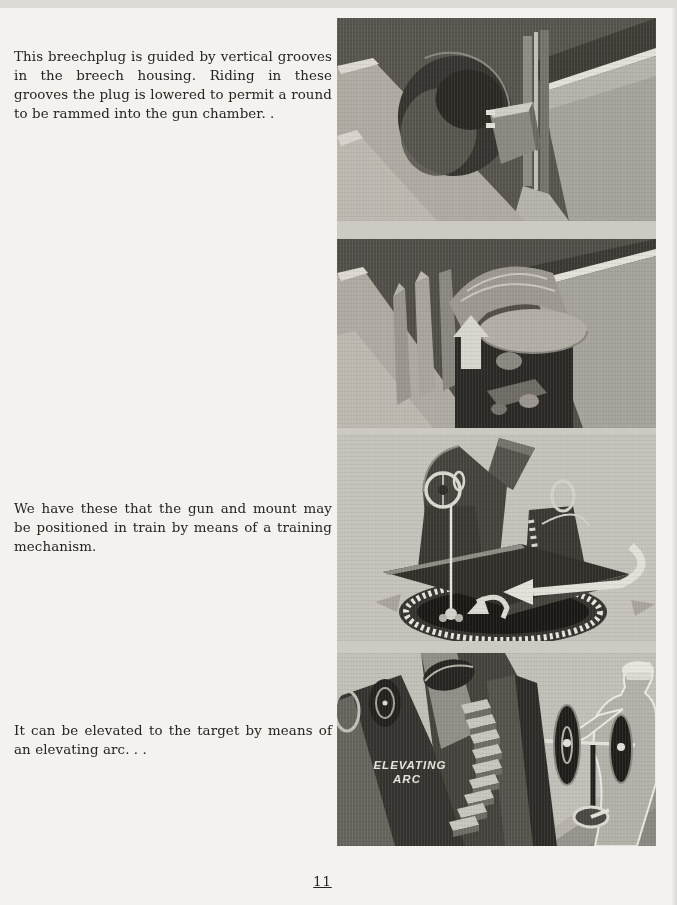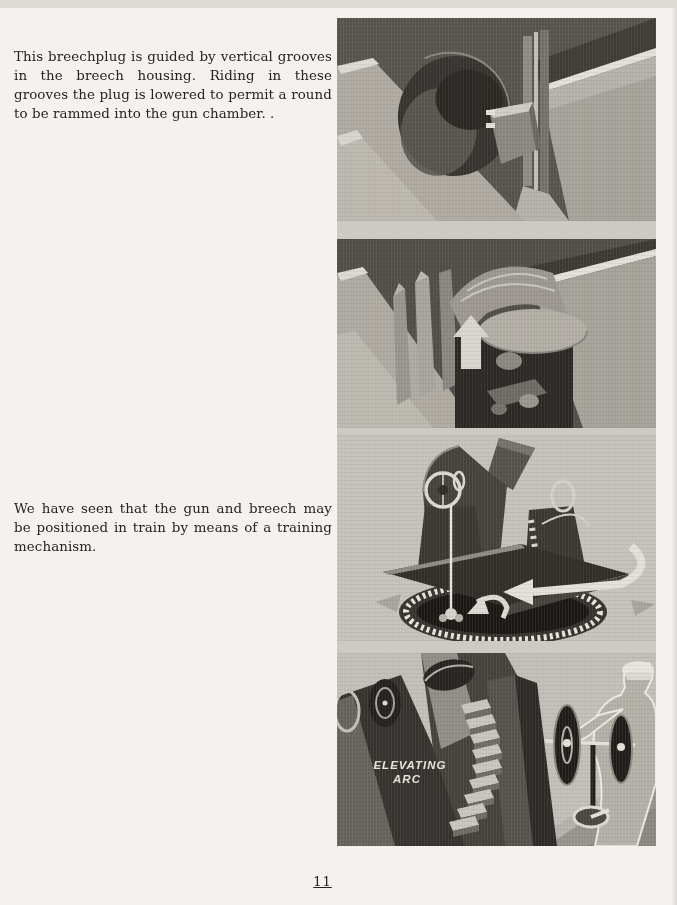--- a/index.html
+++ b/index.html
@@ -46,21 +46,22 @@
     font-family:"Liberation Sans", sans-serif;
     font-style:italic;font-weight:bold;
   }
 </style>
 </head>
 <body>
 
 <div class="page">
 
   <p class="para" id="p1">This breechplug is guided by vertical grooves in the breech housing. Riding in these grooves the plug is lowered to permit a round to be rammed into the gun chamber. .</p>
-  <p class="para" id="p3">We have seen that the gun and breech may be positioned in train by means of a training mechanism.</p>
+  <p class="para" id="p3">We have these that the gun and mount may be positioned in train by means of a training mechanism.</p>
+  <p class="para" id="p4">It can be elevated to the target by means of an elevating arc. . .</p>
 
   <div class="figcol">
 
     <div class="fig" id="f1">
       <svg viewBox="0 0 319 203">
         <rect x="0" y="0" width="319" height="203" fill="#57544e"></rect>
 
         <polygon points="196,44 319,0 319,30 204,68" fill="#3f3c36"></polygon>
         <polygon points="204,68 319,30 319,38 206,74" fill="#e3e0d9"></polygon>
         <polygon points="206,74 319,38 319,203 232,203 214,120" fill="#a5a29a"></polygon>

